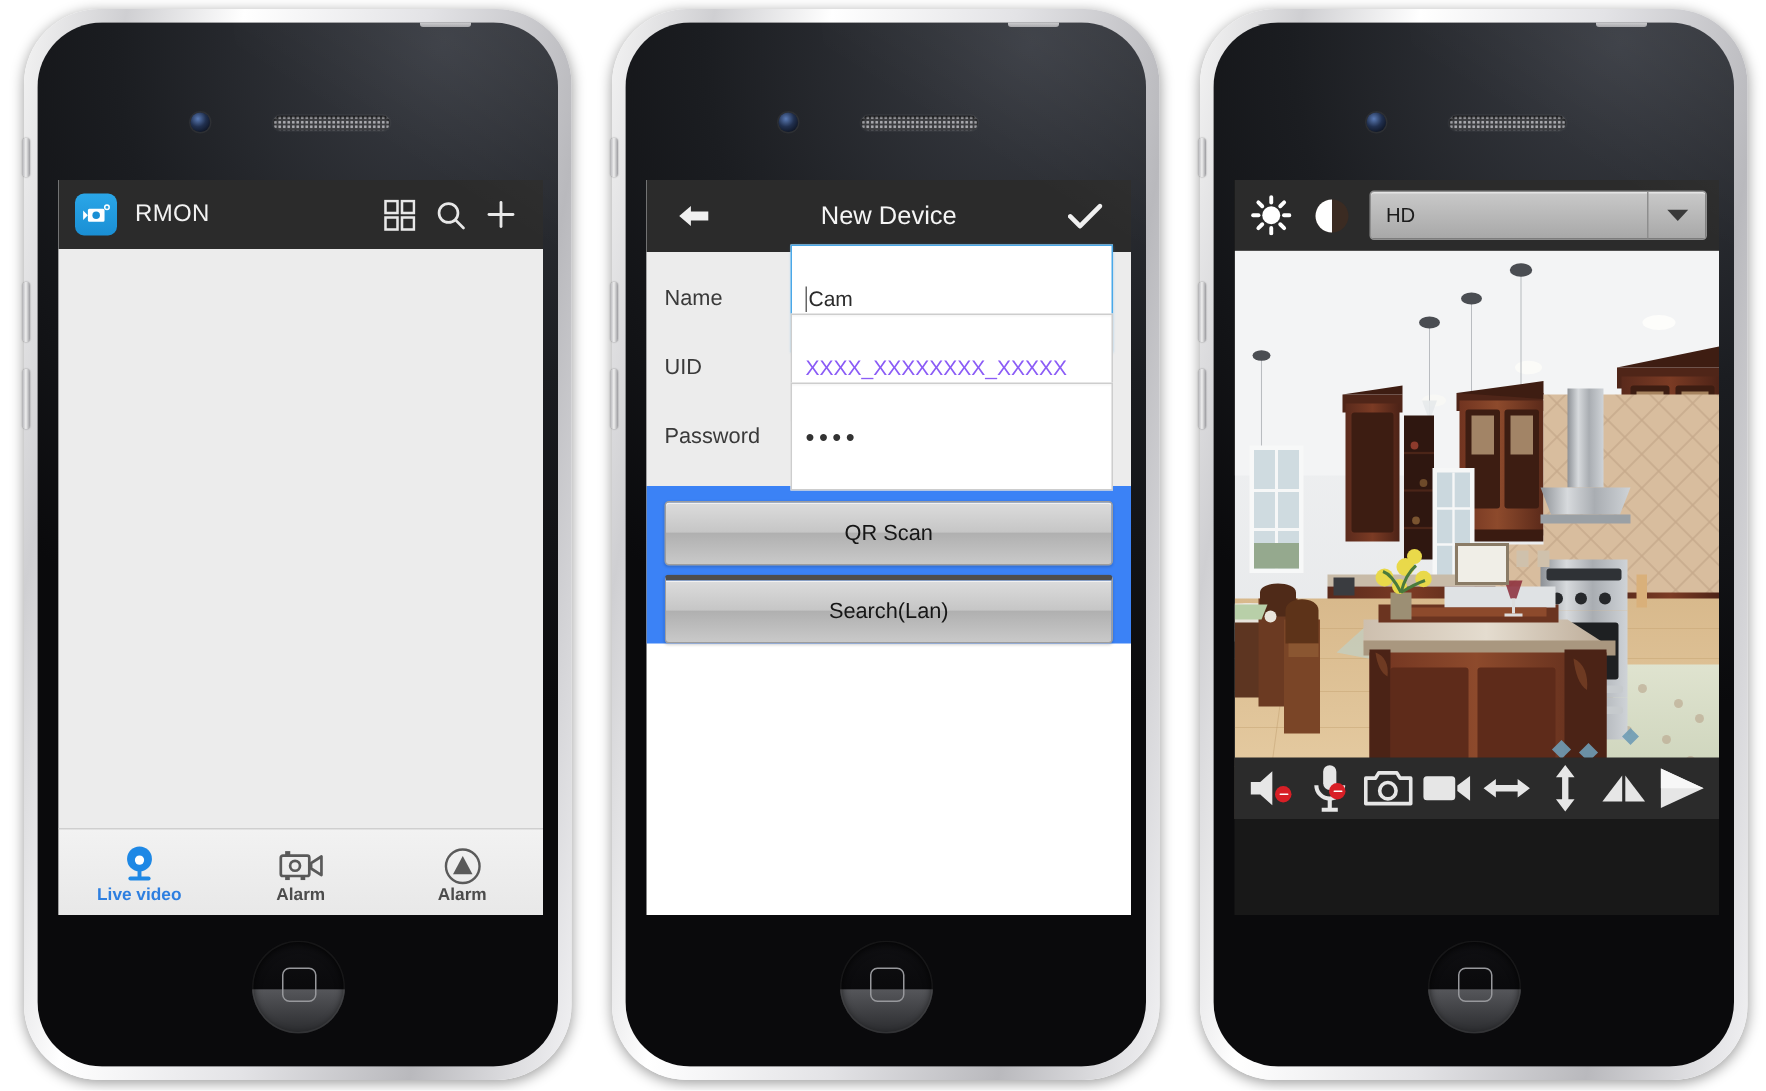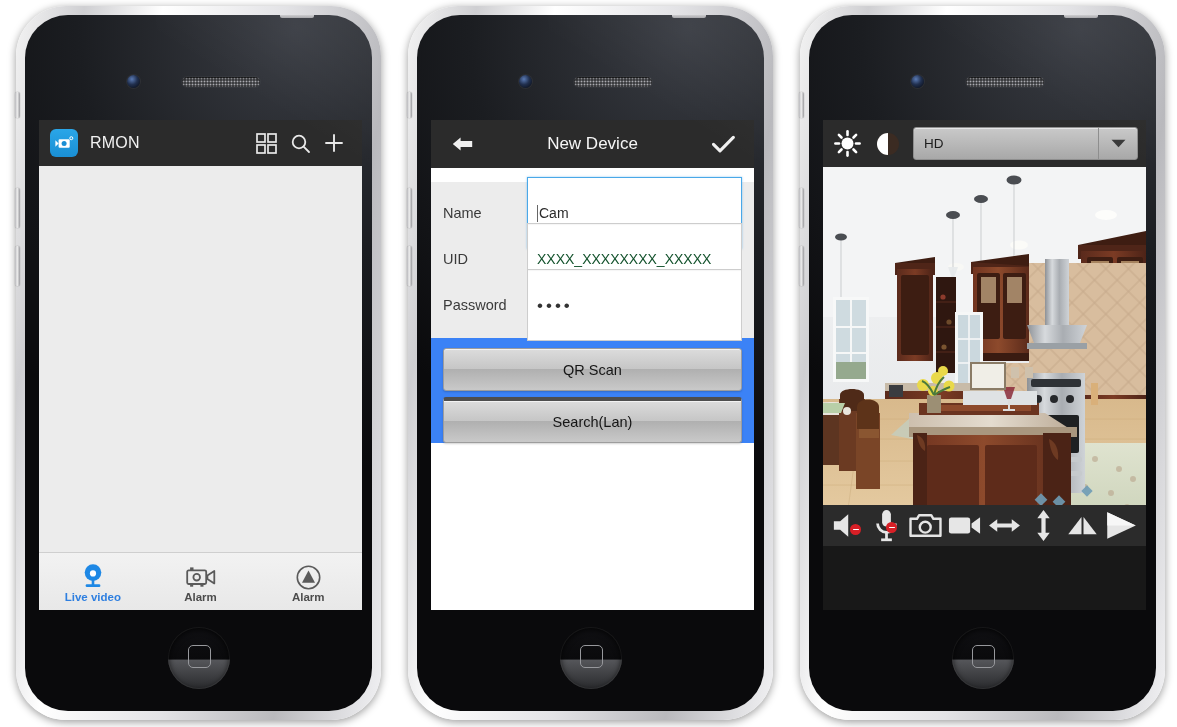--- a/index.html
+++ b/index.html
@@ -101,33 +101,33 @@
   .tab{flex:1 1 0;display:flex;flex-direction:column;align-items:center;justify-content:center;gap:1px;}
   .tab .ti{height:30px;display:flex;align-items:flex-end;justify-content:center;}
   .tab .tl{font-size:11.5px;color:#4c4c4c;line-height:13px;font-weight:bold;}
   .tab.on .tl{color:#2e7fe0;}
 
   
   .navbar2{
     height:48px;background:#2b2b2b;display:flex;align-items:center;padding:0 14px;color:#fff;
   }
   .navbar2 .t{flex:1 1 auto;text-align:center;font-size:17px;color:#f5f5f5;}
-  .formwrap{background:#ececec;padding:8px 0 10px;margin-top:14px;}
+  .formwrap{background:#ececec;padding:8px 0 10px;}
   .frow{display:flex;align-items:center;height:46px;padding:0 12px;}
   .flabel{width:84px;font-size:14.5px;color:#3a3a3a;flex:0 0 auto;}
   .finput{
     flex:1 1 auto;height:38px;background:#fff;border:1px solid #cdcdcd;
     display:flex;align-items:center;padding:16px 9px;font-size:14px;color:#2b2b2b;
     box-shadow:inset 0 1px 1px rgba(0,0,0,.04);
   }
   .finput.focus{border:1.5px solid #4aa8e8;box-shadow:0 0 2px rgba(74,168,232,.6);}
   .finput.focus .caret{
     display:inline-block;width:1px;height:17px;background:#666;margin-right:1px;
   }
-  .finput .ph{color:#14532d;}
+  .finput .ph{color:#8b5cf6;}
   .finput .dots{letter-spacing:3px;font-size:17px;color:#333;line-height:1;}
   .btnarea{background:#3b82f6;padding:10px 12px 0;}
   .gbtn{
     height:41px;margin-bottom:11px;border-radius:3px;
     background:linear-gradient(180deg,#dcdcdc 0%,#c6c6c6 48%,#b0b0b0 50%,#c9c9c9 100%);
     border:1px solid #9d9d9d;
     box-shadow:inset 0 1px 0 rgba(255,255,255,.65), 0 1px 2px rgba(0,0,0,.18);
     display:flex;align-items:center;justify-content:center;
     font-size:14.5px;color:#161616;
   }

